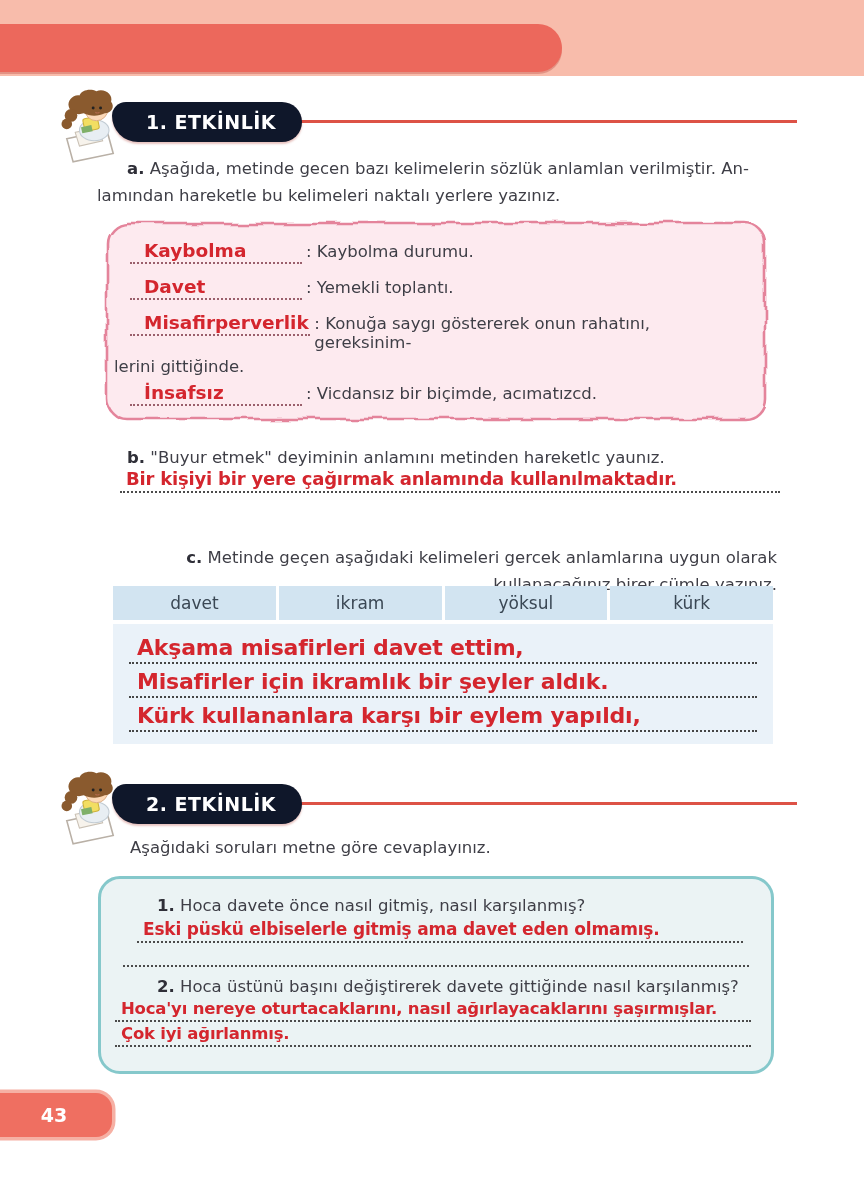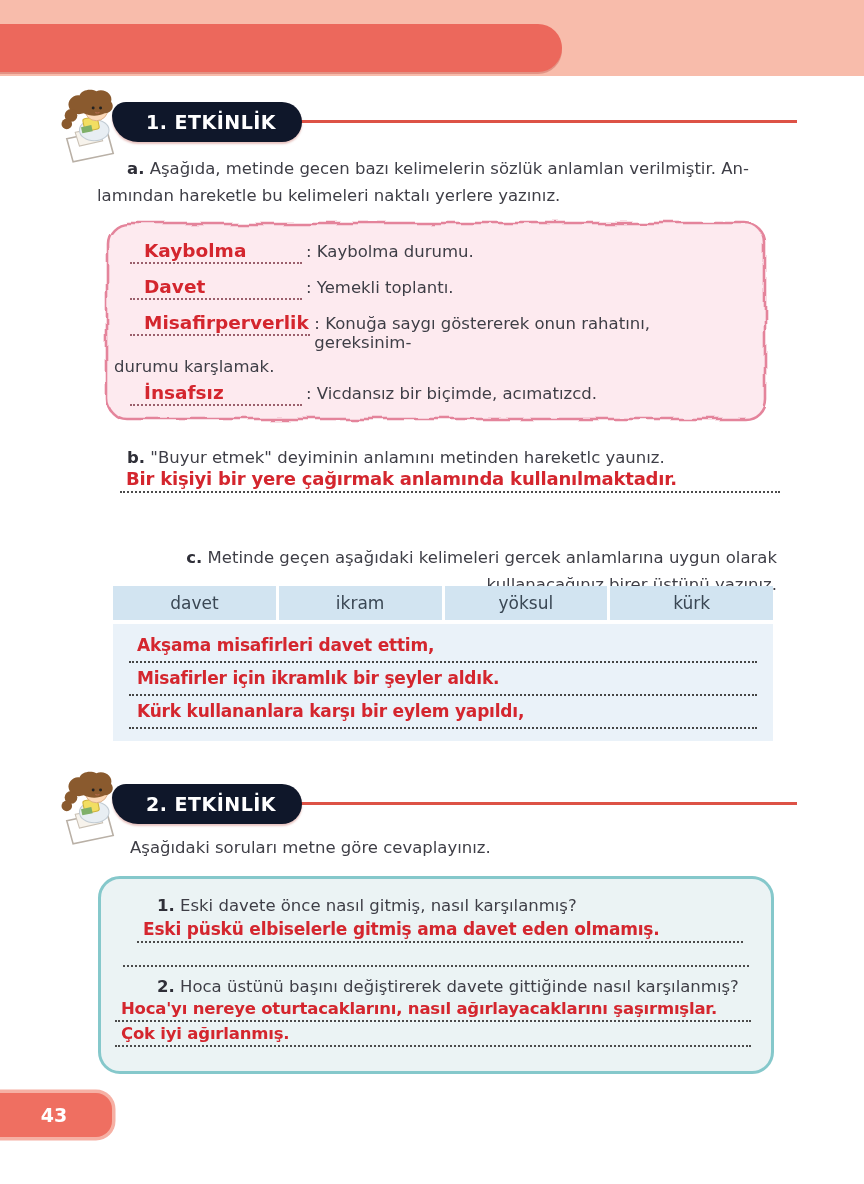--- a/index.html
+++ b/index.html
@@ -45,21 +45,21 @@
 
   .answer-b { position:absolute; left:120px; top:468px; width:660px; }
 
   
   .word-table { position:absolute; left:113px; top:586px; width:660px; }
   .wt-head { display:flex; gap:3px; }
   .wt-head .cell { flex:1; background:#d2e4f1; height:34px; line-height:34px;
                    text-align:center; color:#3a4754; font-size:17px; }
   .wt-body { margin-top:4px; background:#eaf2f9; padding:10px 16px 12px 16px; }
   .wt-row  { border-bottom:2.5px dotted #454545; color:#d4262e; font-weight:bold;
-             font-size:17px; letter-spacing:-.2px; padding:1px 0 2px 8px; margin-bottom:4px;
+             font-size:22px; letter-spacing:-.2px; padding:1px 0 2px 8px; margin-bottom:4px;
              min-height:29px; }
 
   
   .intro2 { position:absolute; left:130px; top:838px; color:#3e3e46; font-size:16.5px; }
 
   .qa-box { position:absolute; left:98px; top:876px; width:676px; height:198px;
             background:#ebf3f4; border:3.5px solid #85c8cb; border-radius:22px;
             padding:17px 20px 10px 20px; }
   .q-line { color:#3e3e46; font-size:16.5px; margin-left:36px; }
   .q-line .lbl { font-weight:bold; color:#2f2f38; }
@@ -125,40 +125,40 @@
         <span class="vocab-def">: Kaybolma durumu.</span>
       </div>
       <div class="vocab-row">
         <span class="vocab-word">Davet</span>
         <span class="vocab-def">: Yemekli toplantı.</span>
       </div>
       <div class="vocab-row">
         <span class="vocab-word">Misafirperverlik</span>
         <span class="vocab-def">: Konuğa saygı göstererek onun rahatını, gereksinim-</span>
       </div>
-      <div class="vocab-cont">durumu karşlamak.</div>
+      <div class="vocab-cont">lerini gittiğinde.</div>
       <div class="vocab-row">
         <span class="vocab-word">İnsafsız</span>
         <span class="vocab-def">: Vicdansız bir biçimde, acımatızcd.</span>
       </div>
     </div>
   </div>
 
   <div class="para" style="top:444px;">
     <span class="indent"><span class="lbl">b.</span>
       <span>"Buyur etmek" deyiminin anlamını metinden hareketlc yaunız.</span></span>
   </div>
   <div class="answer-b">
     <div class="ans-line" style="font-size:18px;">Bir kişiyi bir yere çağırmak anlamında kullanılmaktadır.</div>
   </div>
 
   <div class="para" style="top:544px;text-align:right;">
     <span class="indent"><span class="lbl">c.</span>
       <span>Metinde geçen aşağıdaki kelimeleri gercek anlamlarına uygun olarak</span></span>
-    <span class="cont">kullanacağınız birer üstünü yazınız.</span>
+    <span class="cont">kullanacağınız birer cümle yazınız.</span>
   </div>
 
   <div class="word-table">
     <div class="wt-head">
       <div class="cell">davet</div>
       <div class="cell">ikram</div>
       <div class="cell">yöksul</div>
       <div class="cell">kürk</div>
     </div>
     <div class="wt-body">
@@ -185,21 +185,21 @@
     </svg>
     <div class="badge-pill">2. ETKİNLİK</div>
     <div class="badge-line"></div>
   </div>
 
   <div class="intro2">Aşağıdaki soruları metne göre cevaplayınız.</div>
 
   <div class="qa-box">
     <div class="q-line">
       <span class="lbl">1.</span>
-      <span>Eski davete önce nasıl gitmiş, nasıl karşılanmış?</span>
+      <span>Hoca davete önce nasıl gitmiş, nasıl karşılanmış?</span>
     </div>
     <div class="ans-line ans1">Eski püskü elbiselerle gitmiş ama davet eden olmamış.</div>
     <div class="blank-line"></div>
     <div class="q-line q2">
       <span class="lbl">2.</span>
       <span>Hoca üstünü başını değiştirerek davete gittiğinde nasıl karşılanmış?</span>
     </div>
     <div class="ans-line ans2">Hoca'yı nereye oturtacaklarını, nasıl ağırlayacaklarını şaşırmışlar.</div>
     <div class="ans-line ans3">Çok iyi ağırlanmış.</div>
   </div>

